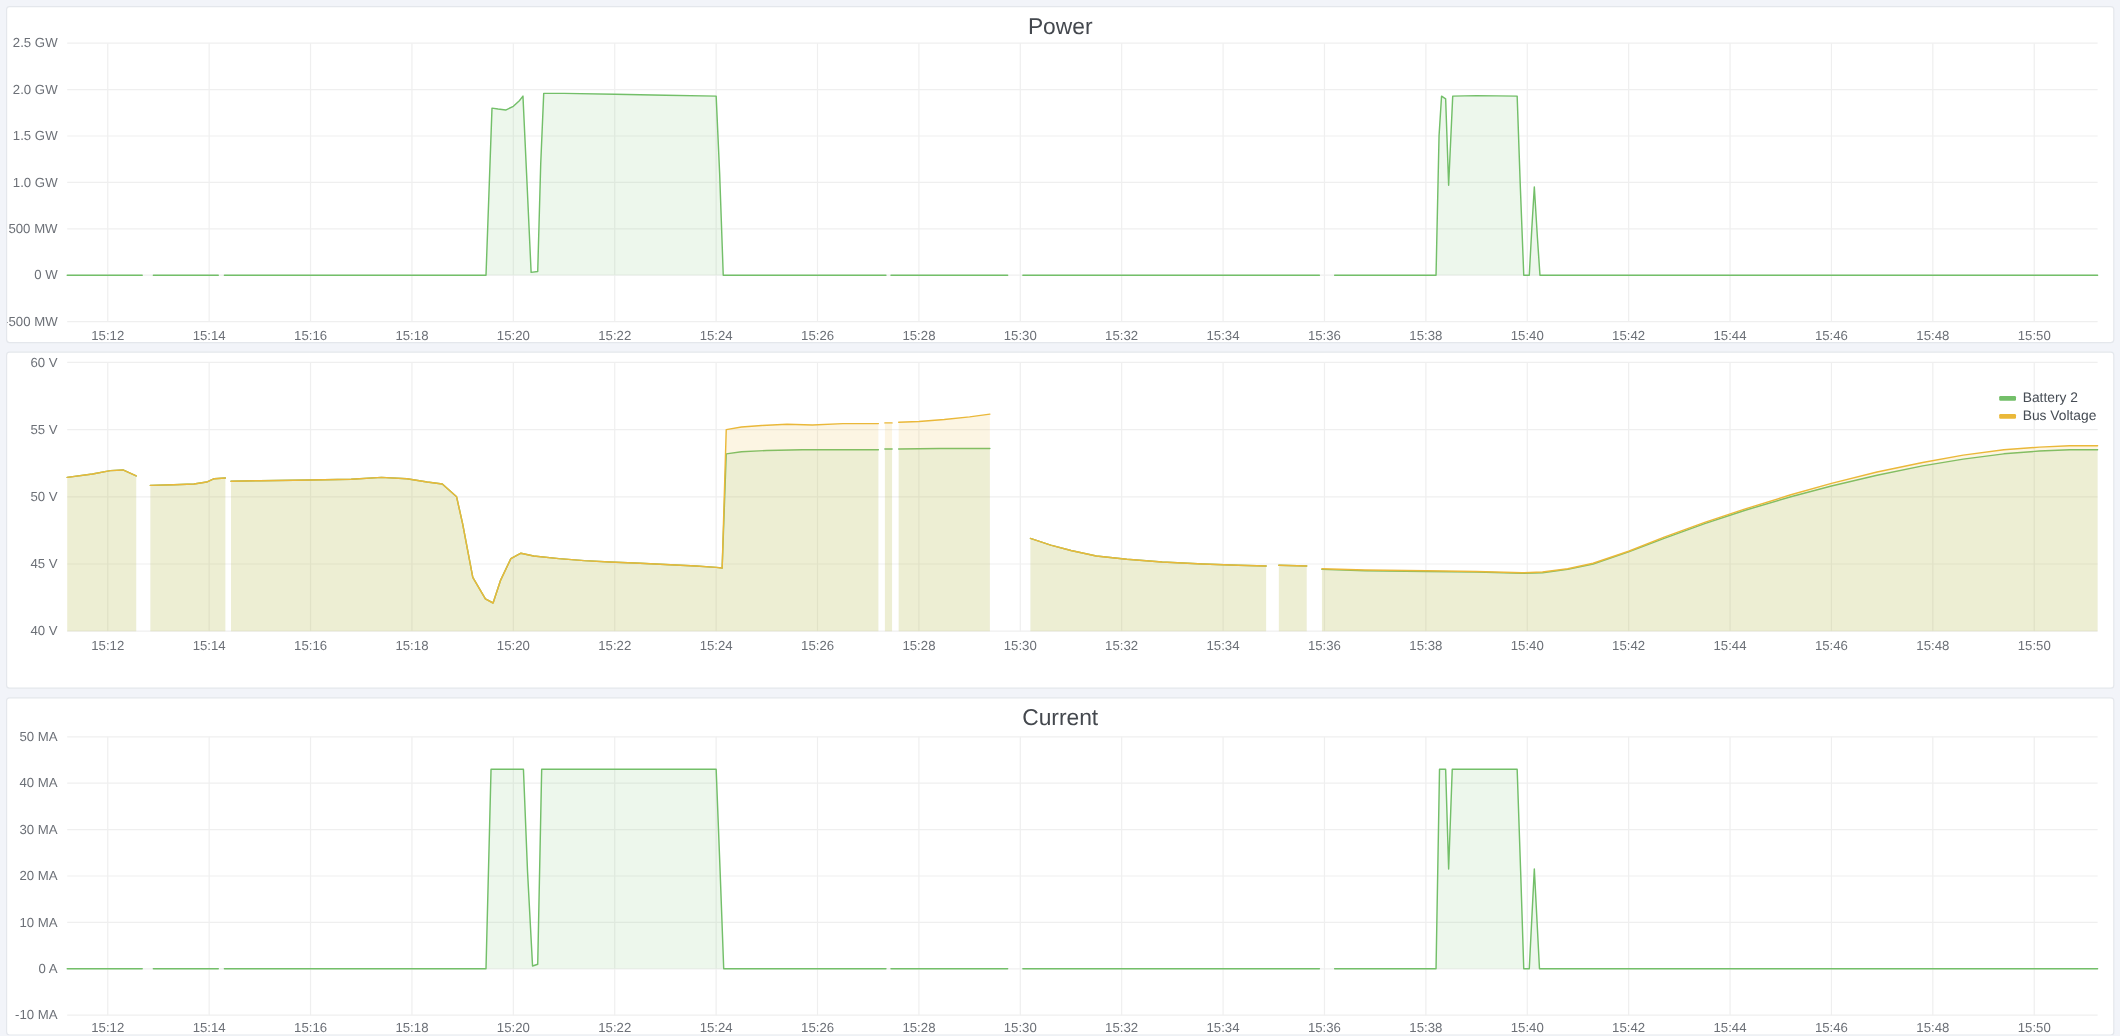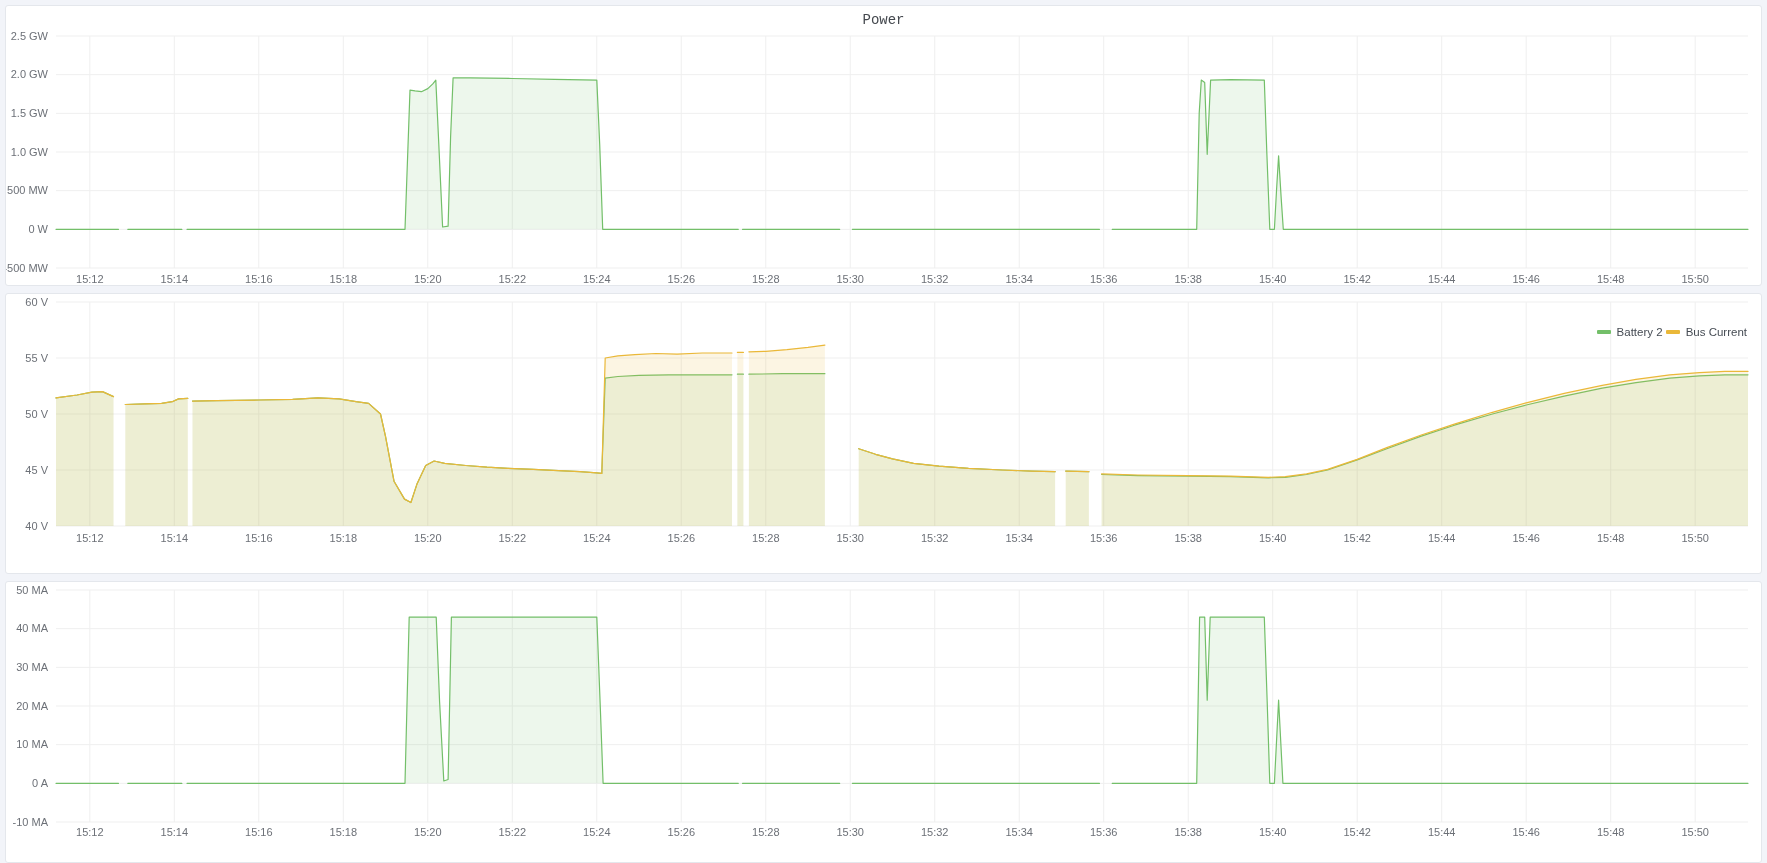--- a/index.html
+++ b/index.html
@@ -13,33 +13,32 @@
     margin-bottom:7px;
     width:1757px;
   }
   .panel-1 { height:281px; }
   .panel-2 { height:281px; }
   .panel-3 { height:282px; margin-bottom:0; }
   .panel-header {
     height:24px;
     text-align:center;
     padding-top:6px;
-    font-size:14px;
+    font-size:19px;
     font-weight:500;
     color:#44484e;
     cursor:pointer;
-    font-family:Liberation Mono, monospace;
   }
   .chart-svg { display:block; }
   .legend {
     position:absolute;
     top:32px;
     right:14px;
     display:flex;
-    flex-direction:row;
+    flex-direction:column;
     gap:3px;
     z-index:5;
   }
   .legend-item {
     display:flex;
     align-items:center;
     gap:6px;
     cursor:pointer;
   }
   .legend-swatch {
@@ -235,26 +234,27 @@
           <text x="1689.2" y="248">15:50</text>
         </g>
       </svg>
     <div class="legend">
       <div class="legend-item">
         <span class="legend-swatch" style="background: rgb(115, 191, 105);"></span>
         <span class="legend-label">Battery 2</span>
       </div>
       <div class="legend-item">
         <span class="legend-swatch" style="background: rgb(234, 184, 57);"></span>
-        <span class="legend-label">Bus Current</span>
+        <span class="legend-label">Bus Voltage</span>
       </div>
     </div>
   </div>
 
   <div class="panel panel-3">
+    <div class="panel-header">Current</div>
     <svg class="chart-svg" width="1755" height="258" viewBox="0 0 1755 258" xmlns="http://www.w3.org/2000/svg">
         <g>
           <line x1="83.7977528089888" x2="83.7977528089888" y1="8" y2="240" stroke="#efefef" stroke-width="1"></line>
           <line x1="168.29213483146071" x2="168.29213483146071" y1="8" y2="240" stroke="#efefef" stroke-width="1"></line>
           <line x1="252.78651685393262" x2="252.78651685393262" y1="8" y2="240" stroke="#efefef" stroke-width="1"></line>
           <line x1="337.28089887640454" x2="337.28089887640454" y1="8" y2="240" stroke="#efefef" stroke-width="1"></line>
           <line x1="421.7752808988765" x2="421.7752808988765" y1="8" y2="240" stroke="#efefef" stroke-width="1"></line>
           <line x1="506.2696629213484" x2="506.2696629213484" y1="8" y2="240" stroke="#efefef" stroke-width="1"></line>
           <line x1="590.7640449438203" x2="590.7640449438203" y1="8" y2="240" stroke="#efefef" stroke-width="1"></line>
           <line x1="675.2584269662923" x2="675.2584269662923" y1="8" y2="240" stroke="#efefef" stroke-width="1"></line>

